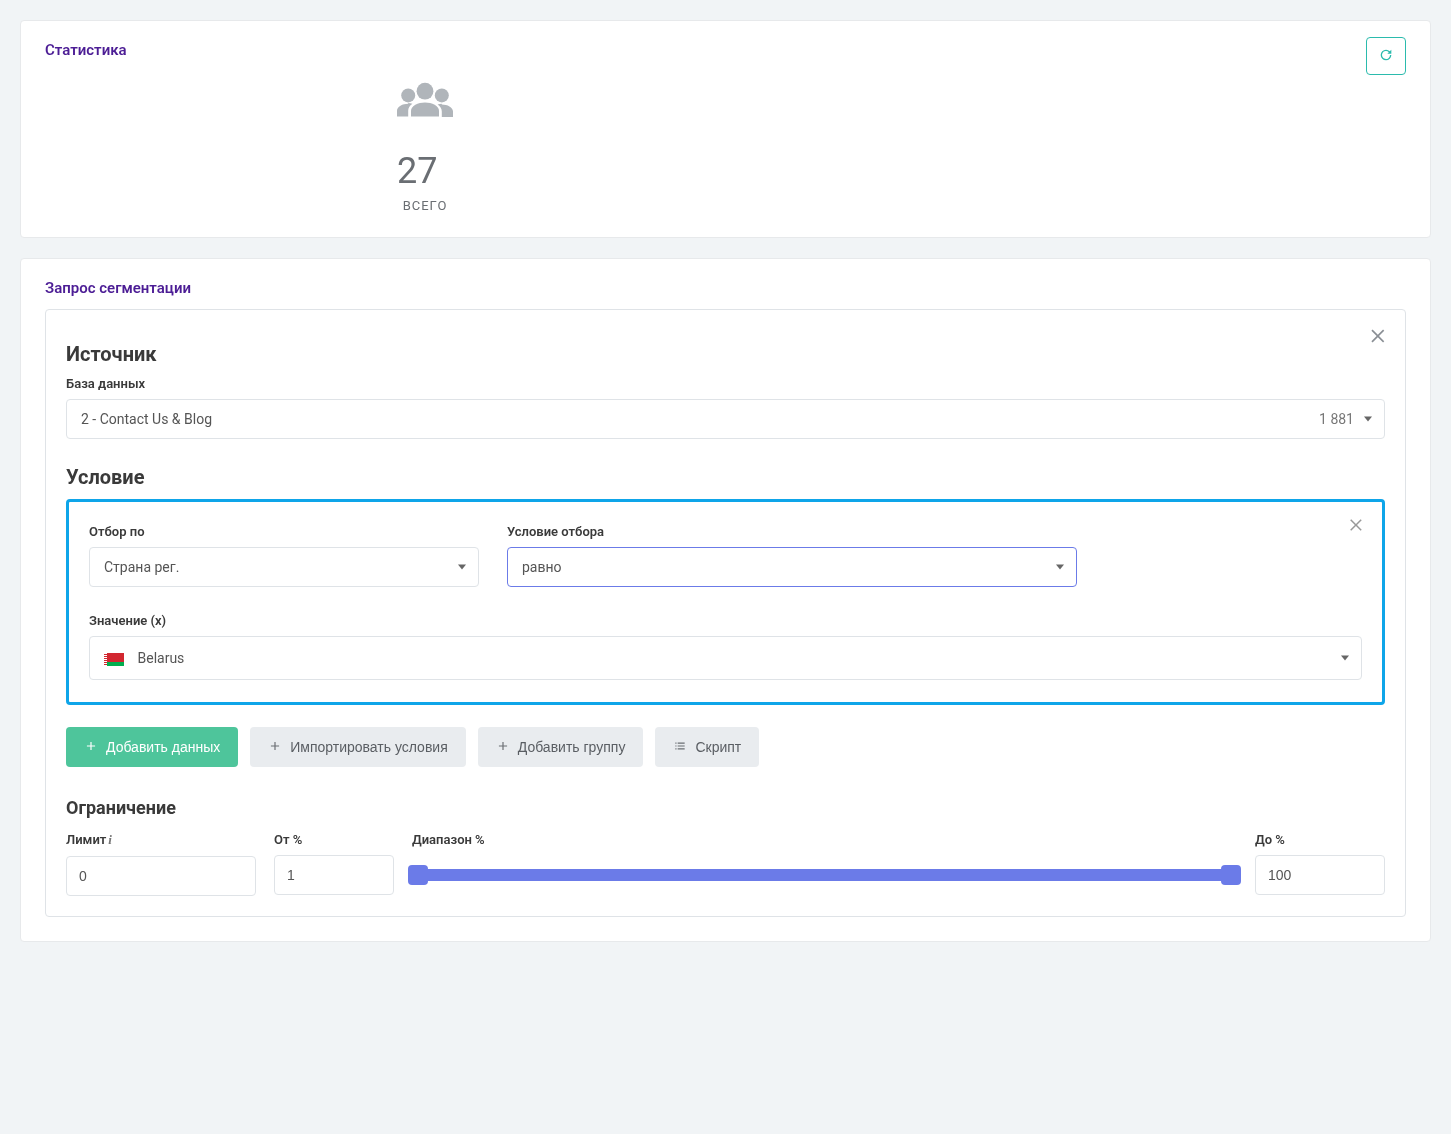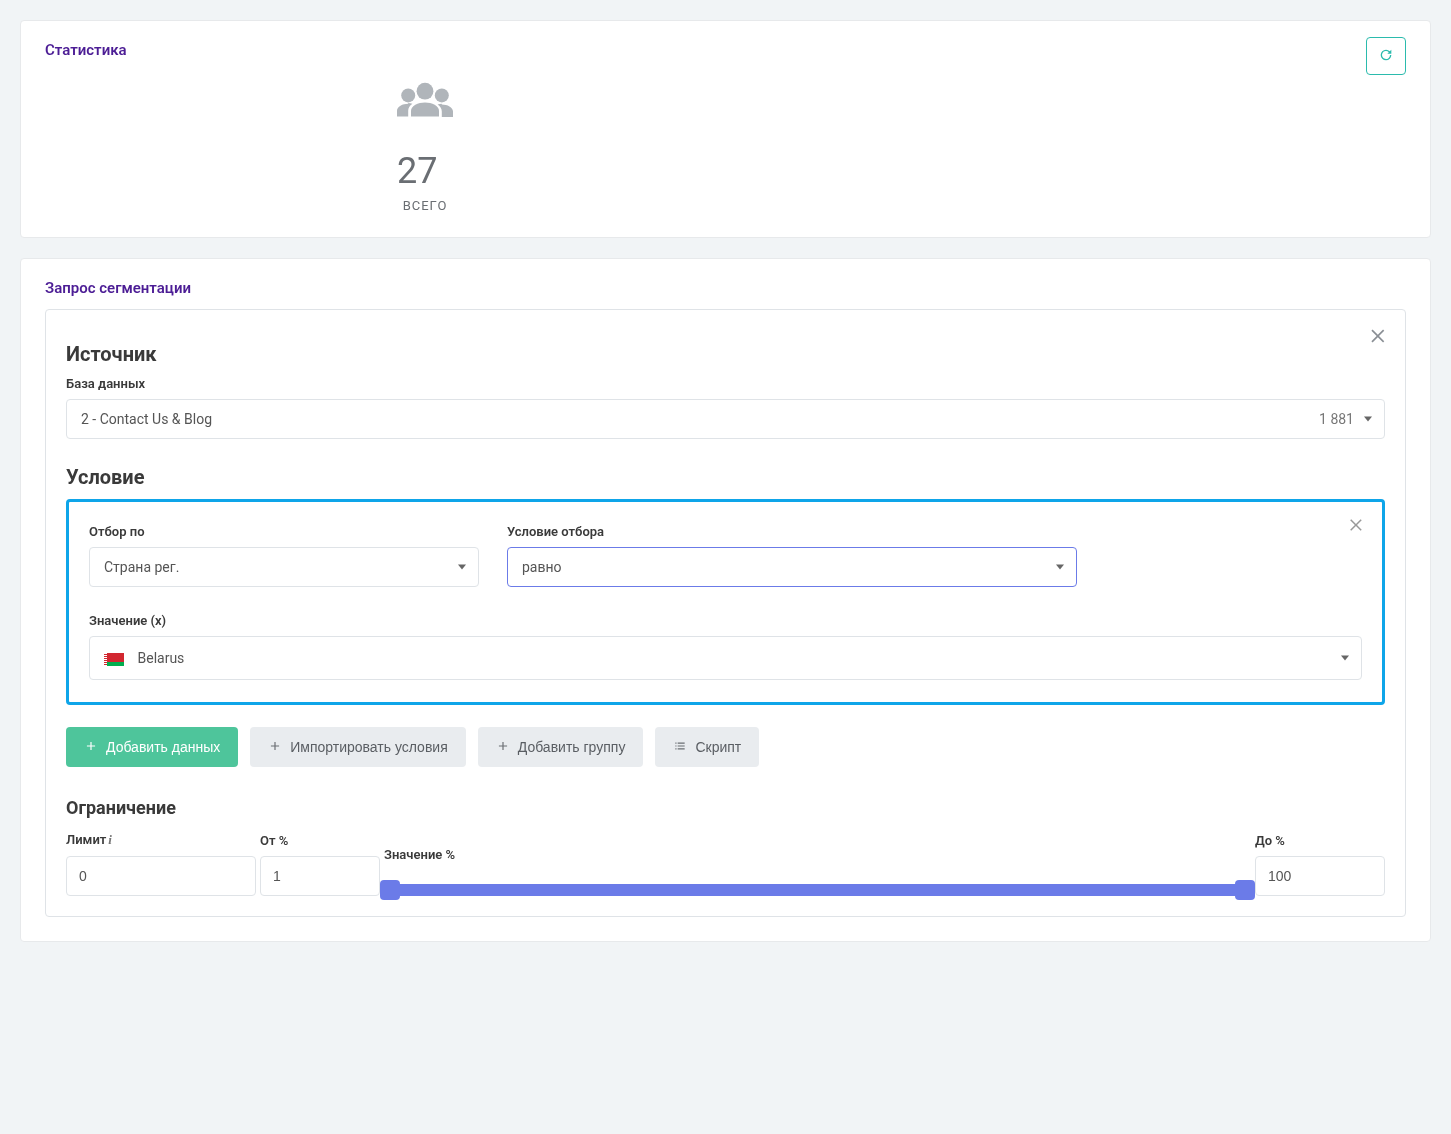--- a/index.html
+++ b/index.html
@@ -160,21 +160,21 @@
   .btn svg { width: 14px; height: 14px; }
   .btn-green svg { fill: #fff; }
   .btn-grey svg { fill: #6a6e73; }
 
   .section-sub {
     font-size: 18px;
     font-weight: 700;
     color: #3a3a3a;
     margin: 30px 0 14px 0;
   }
-  .limit-row { display: flex; gap: 4px; align-items: flex-end; }
+  .limit-row { display: flex; gap: 18px; align-items: flex-start; }
   .limit-col { display: flex; flex-direction: column; }
   .limit-col input {
     height: 40px;
     border: 1px solid #dfe3e7;
     border-radius: 4px;
     padding: 0 12px;
     font-size: 14px;
     color: #555;
   }
   .w-190 { width: 190px; }
@@ -332,21 +332,21 @@
         <label class="field-label">
           <span>Лимит</span><span class="info-i">i</span>
         </label>
         <input type="text" value="0" style="">
       </div>
       <div class="limit-col w-120">
         <label class="field-label">От %</label>
         <input type="text" value="1" style="">
       </div>
       <div class="limit-col range-col">
-        <label class="field-label">Значение %</label>
+        <label class="field-label">Диапазон %</label>
         <div class="range-track">
           <div class="range-handle left"></div>
           <div class="range-handle right"></div>
         </div>
       </div>
       <div class="limit-col w-130">
         <label class="field-label">До %</label>
         <input type="text" value="100" style="">
       </div>
     </div>

